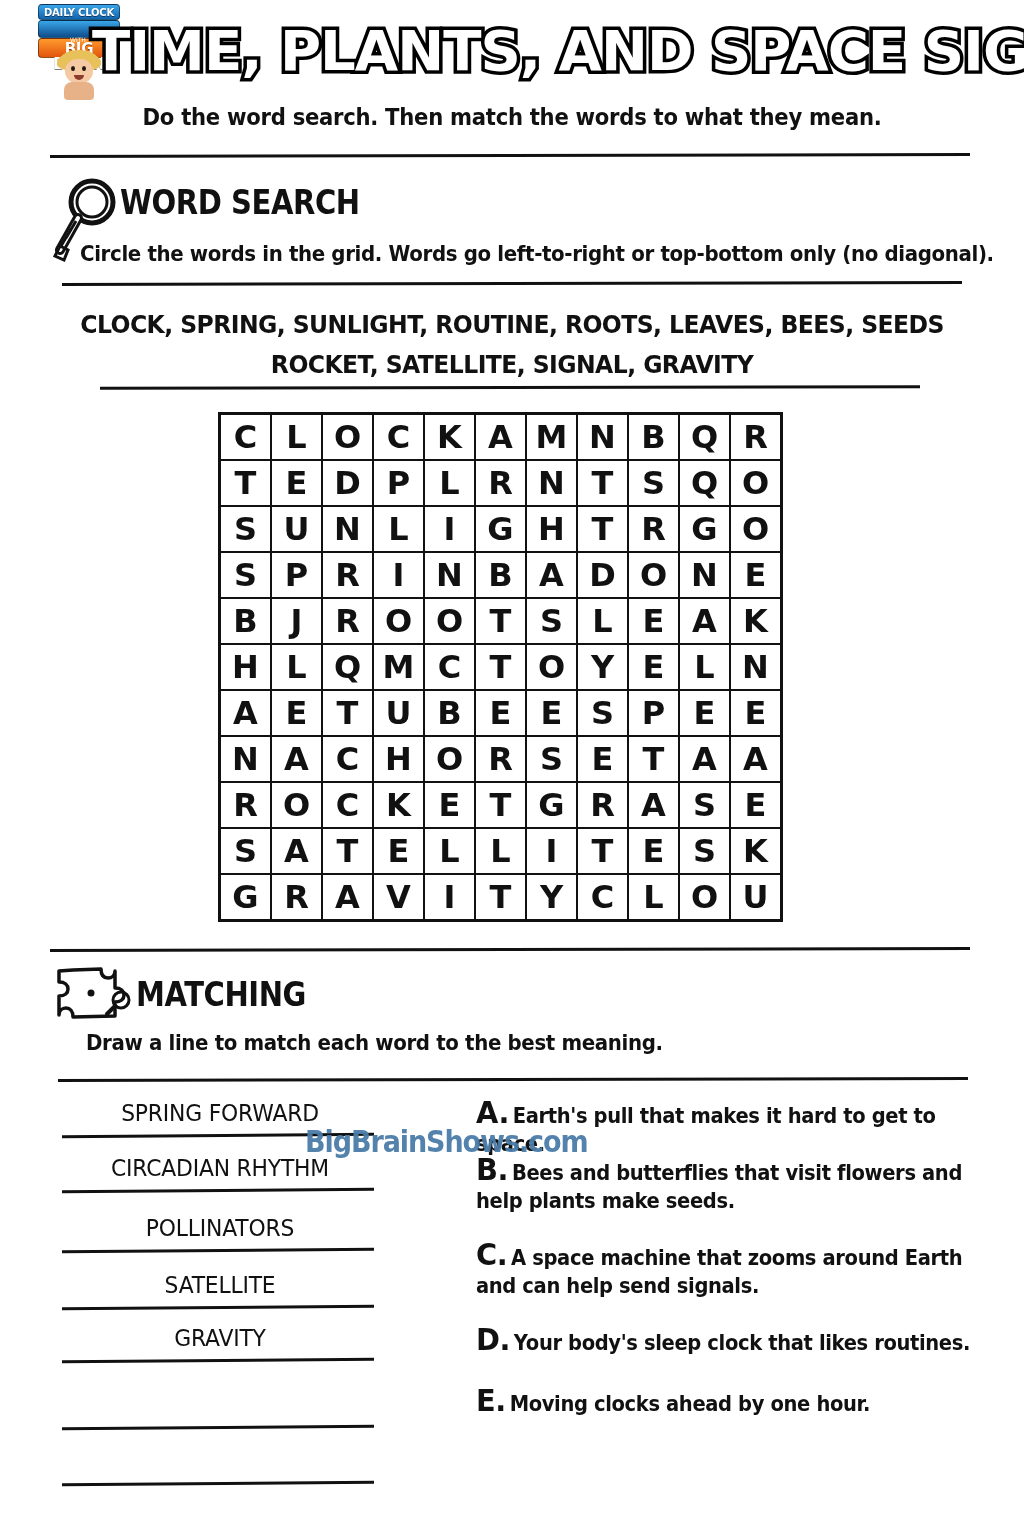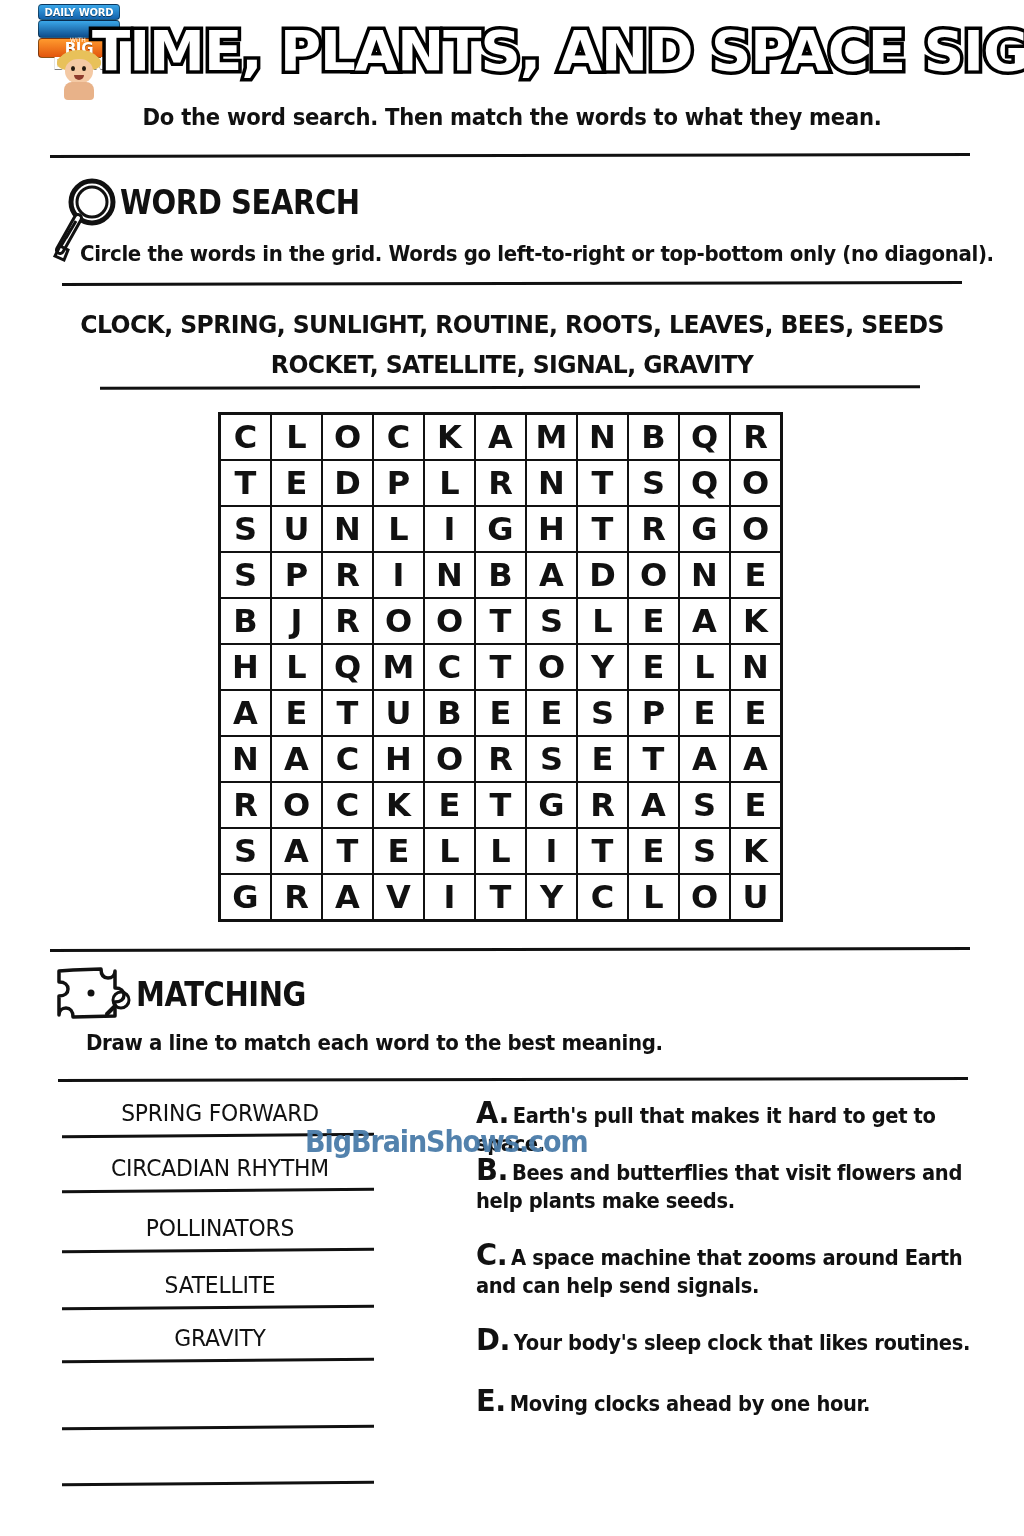--- a/index.html
+++ b/index.html
@@ -248,21 +248,21 @@
     white-space: nowrap;
   }
 </style>
 </head>
 <body>
 
 <div class="header">
 
   <div class="logo">
     <div class="logo-badge">
-      <div class="logo-band daily">DAILY WORD</div>
+      <div class="logo-band daily">DAILY CLOCK</div>
       <div class="logo-band news">NEWS</div>
       <div class="logo-with">WITH</div>
       <div class="logo-band brain">BIG BRAIN</div>
     </div>
     <div class="kid">
       <div class="kid-hair"></div>
       <div class="kid-face"></div>
       <div class="kid-eye l"></div>
       <div class="kid-eye r"></div>
       <div class="kid-mouth"></div>

